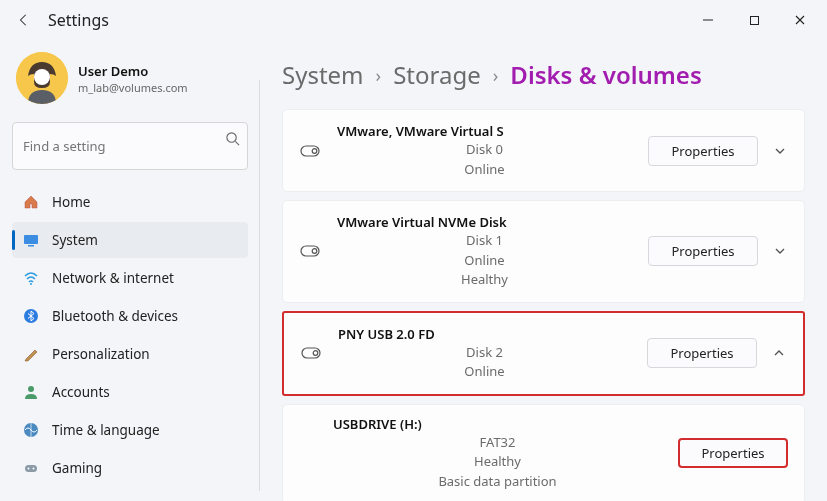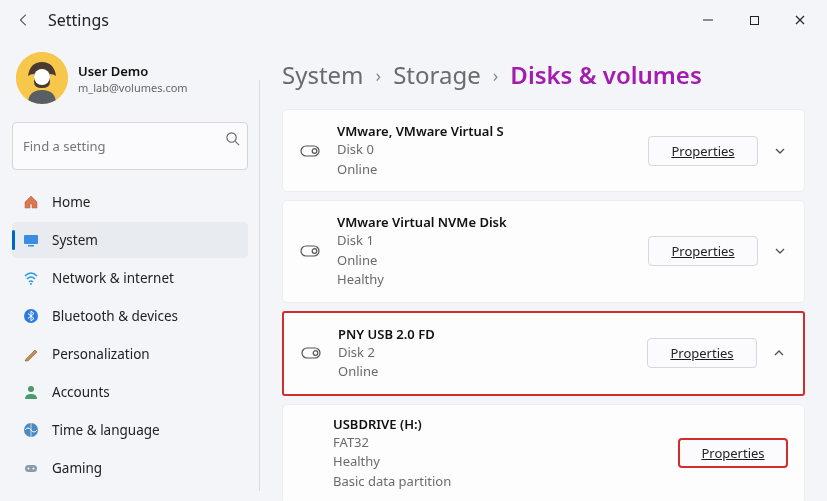--- a/index.html
+++ b/index.html
@@ -29,22 +29,22 @@
   .breadcrumb { display:flex; align-items:center; gap:12px; font-size:24px; color:#6b6b6b; margin-bottom:18px; flex-wrap:wrap;}
   .breadcrumb .sep { font-size:18px; color:#888;}
   .breadcrumb .current { font-weight:650; color:#a21caf;}
   .breadcrumb a { color:#6b6b6b; text-decoration:none;}
   .card { background:#fdfdfe; border:1px solid #eceef2; border-radius:5px; margin-bottom:8px; padding: 12px 16px; display:flex; align-items:center; gap:16px;}
   .card.highlight { border:2px solid #d22c2c; border-radius:3px; }
   .card.sub { padding: 10px 16px 12px 50px; }
   .disk-icon { width:22px; color:#555; flex:0 0 22px; display:flex; align-items:center; justify-content:center;}
   .card-body { flex:1; min-width:0;}
   .card-title { font-size:13px; font-weight:600; color:#111;}
-  .card-line { font-size:13px; color:#6b6b6b; line-height:1.5;}
-  .card-actions { display:flex; align-items:center; gap:14px;text-decoration:underline;}
+  .card-line { font-size:13px; color:#6b6b6b; line-height:1.5;text-align:center;}
+  .card-actions { display:flex; align-items:center; gap:14px;}
   .btn { height:30px; padding:0 20px; min-width:110px; background:#fbfbfd; border:1px solid #d6d8dc; border-radius:4px; font-size:13px; color:#222; cursor:pointer; display:flex; align-items:center; justify-content:center;}
   .btn.highlight-border { border:2px solid #d22c2c; }
   .chev { color:#555; cursor:pointer; width:16px; display:flex; align-items:center; justify-content:center;}
 </style>
 </head>
 <body>
 
 <div class="titlebar">
   <div class="back-btn">
     <svg width="14" height="14" viewBox="0 0 16 16">

